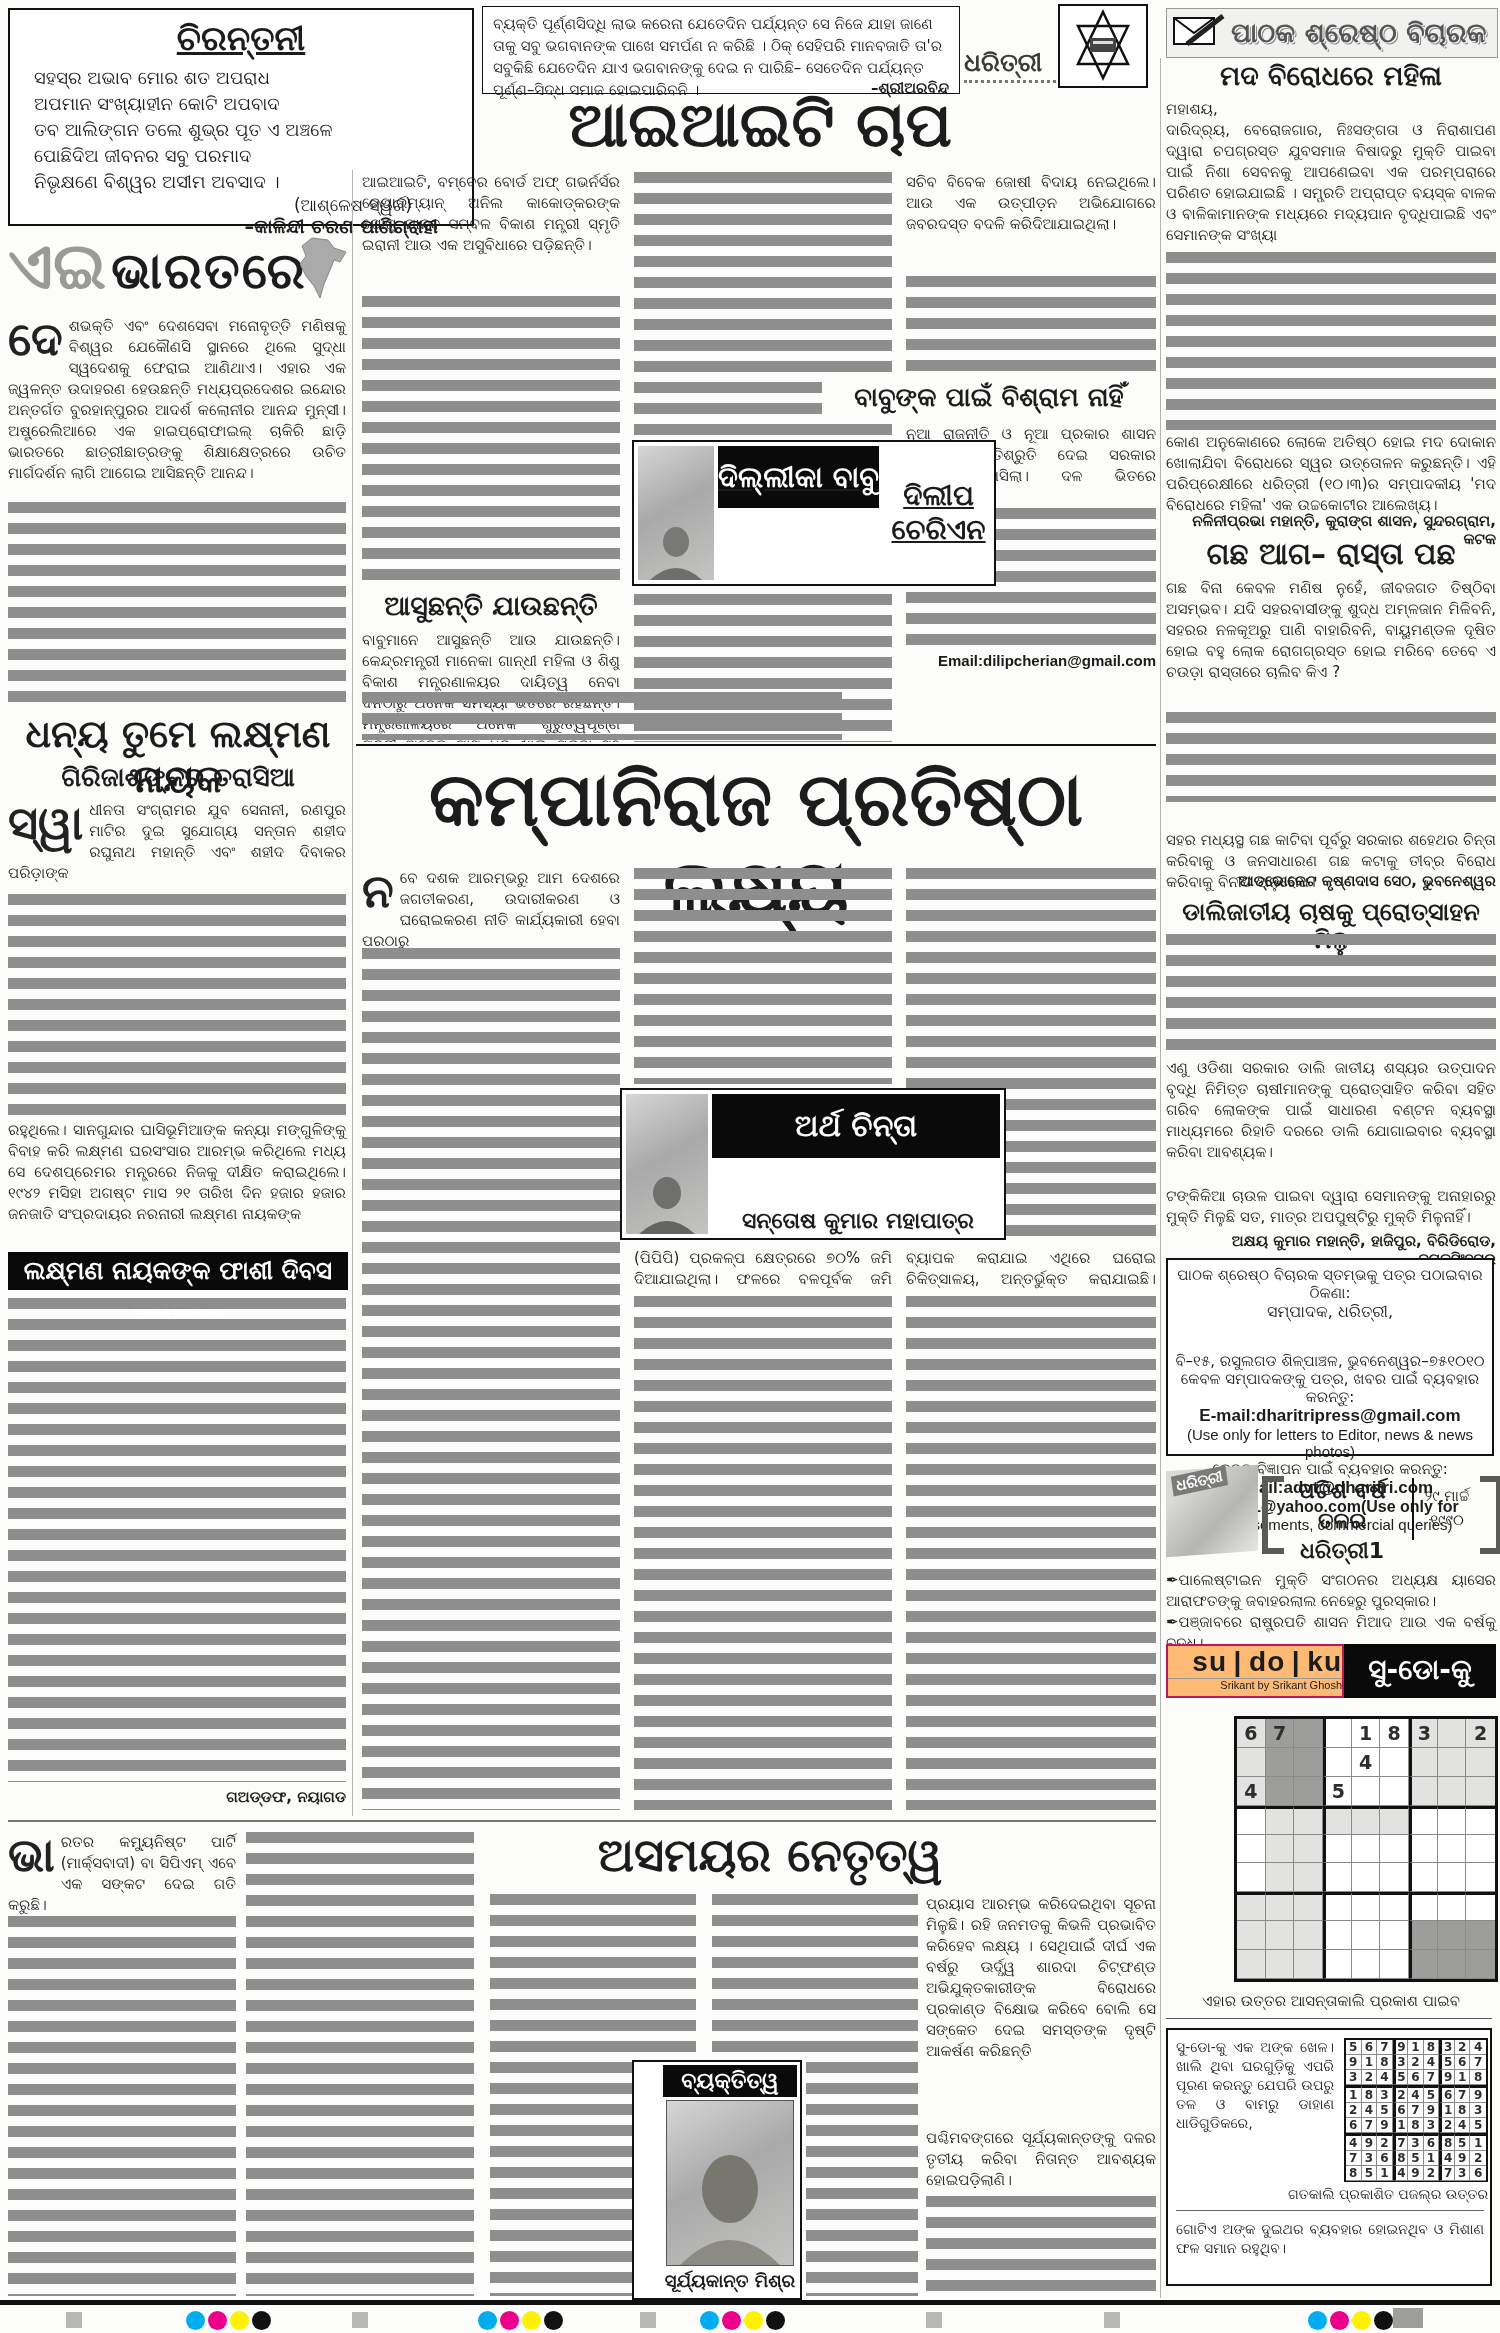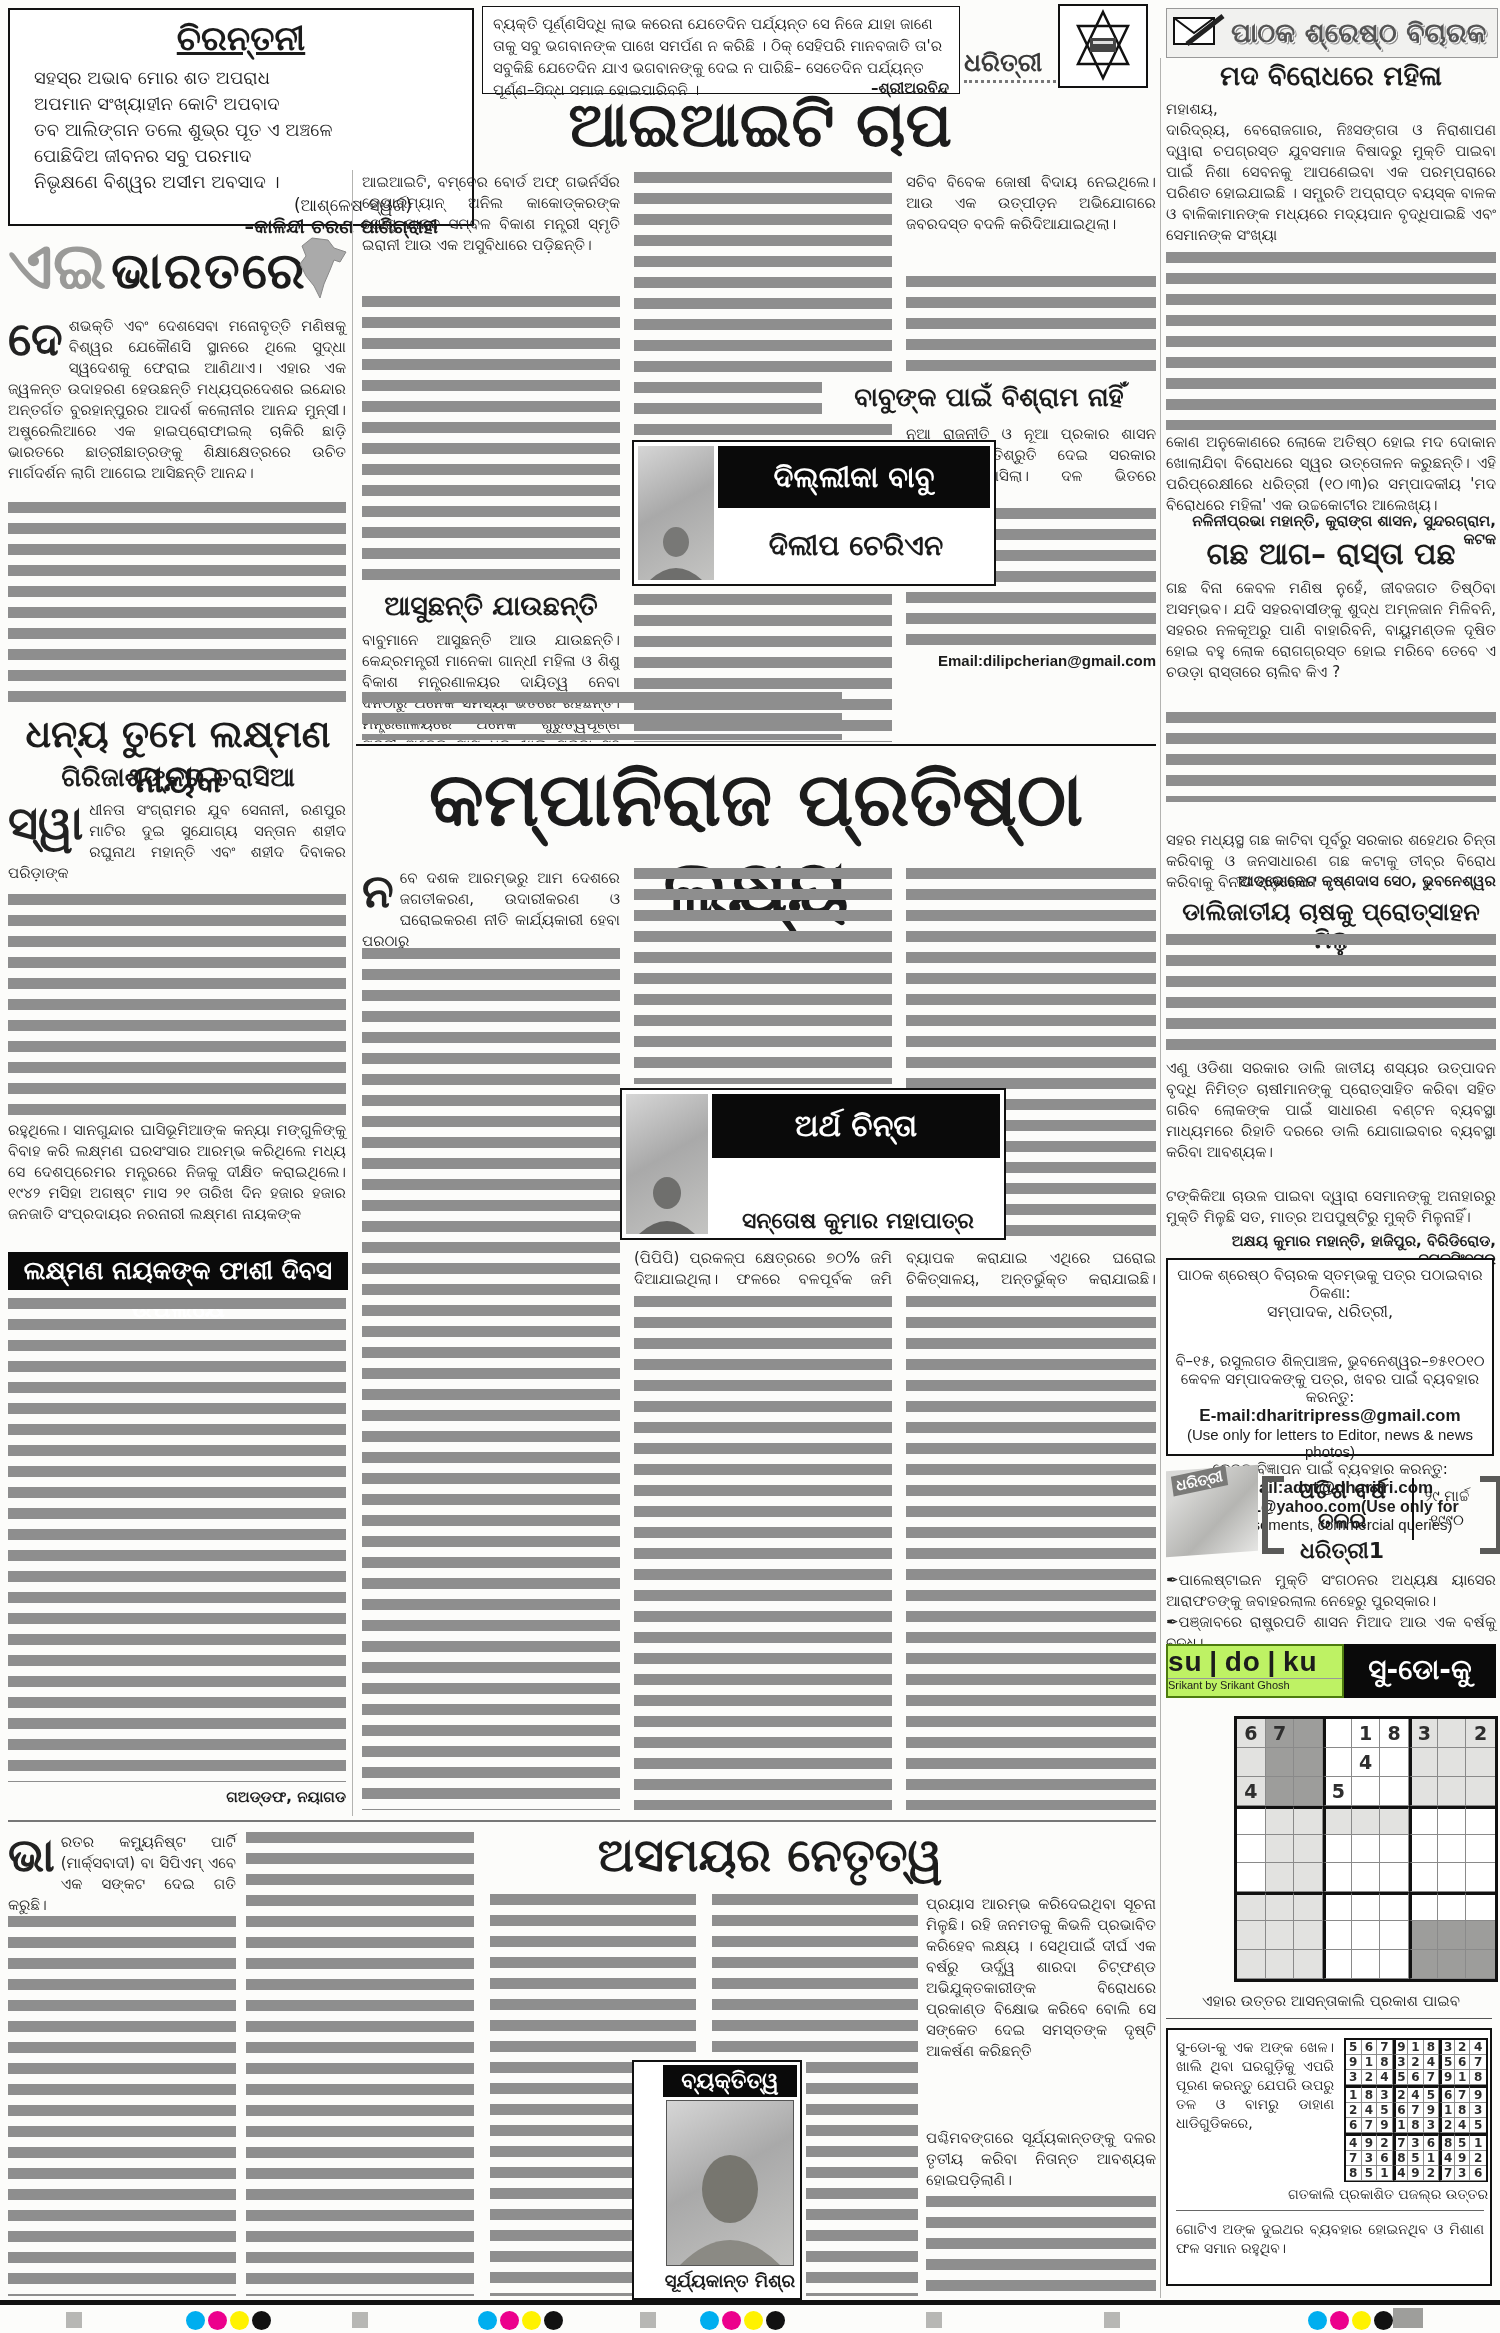--- a/index.html
+++ b/index.html
@@ -132,21 +132,21 @@
     <div class="abs center" style="left:252px;top:16px;width:58px;font-size:15px;line-height:24px;">
       <div>୨୯ ମାର୍ଚ୍ଚ</div>
       <div>୧୯୯୦</div>
     </div>
     <div class="bracket r abs" style="left:314px;top:8px;"></div>
   </div>
   <div class="abs odia-body just" style="left:1166px;top:1570px;width:330px;">✒<span>ପାଲେଷ୍ଟାଇନ ମୁକ୍ତି ସଂଗଠନର ଅଧ୍ୟକ୍ଷ ୟାସେର ଆରାଫତଙ୍କୁ ଜବାହରଲାଲ ନେହେରୁ ପୁରସ୍କାର।</span></div>
   <div class="abs odia-body just" style="left:1166px;top:1612px;width:330px;">✒<span>ପଞ୍ଜାବରେ ରାଷ୍ଟ୍ରପତି ଶାସନ ମିଆଦ ଆଉ ଏକ ବର୍ଷକୁ ବୃଦ୍ଧି।</span></div>
 
   <div class="abs" style="left:1166px;top:1644px;width:330px;height:54px;display:flex;">
-    <div style="flex:0 0 178px;border:2px solid #4d7c0f;background:#bef264;box-sizing:border-box;text-align:left;">
+    <div style="flex:0 0 178px;border:2px solid #be185d;background:#fdba74;box-sizing:border-box;text-align:right;">
       <div class="sudotitle" style="font-size:28px;font-family:'Liberation Sans',sans-serif;border-bottom:1px solid #999;"><span>su</span> | <span>do</span> | <span>ku</span></div>
       <div style="font-size:11px;font-family:'Liberation Sans',sans-serif;">Srikant by Srikant Ghosh</div>
     </div>
     <div class="blackbar bold center" style="flex:1;font-size:28px;line-height:52px;">ସୁ-ଡୋ-କୁ</div>
   </div>
 
   <div id="puzzle" class="abs sgrid" style="left:1234px;top:1716px;width:258px;height:260px;">
       <div class="cell shL">6</div>
       <div class="cell shD">7</div>
       <div class="cell shD"></div>
@@ -363,21 +363,21 @@
   <div class="abs bold" style="left:872px;top:652px;width:284px;font-size:15px;text-align:right;font-family:'Liberation Sans',sans-serif;">Email:dilipcherian@gmail.com</div>
   <div class="abs sim" style="left:362px;top:692px;width:480px;height:48px;"></div>
 
   <div class="abs box" style="left:632px;top:440px;width:364px;height:146px;box-sizing:border-box;display:flex;">
     <div class="photo" style="flex:0 0 76px;margin:4px;">
       <svg width="60" height="54" viewBox="0 0 60 54">
           <ellipse cx="30" cy="16" rx="13" ry="15" fill="#787876"></ellipse>
           <path d="M4,54 Q30,30 56,54 Z" fill="#6e6e6c"></path>
         </svg>
     </div>
-    <div style="flex:1;display:flex;flex-direction:column;">
+    <div style="flex:1;display:flex;flex-direction:row;text-decoration:underline;">
       <div class="blackbar lhead" style="font-size:29px;height:62px;line-height:62px;margin:4px 4px 0 0;">ଦିଲ୍ଲୀକା ବାବୁ</div>
       <div class="lhead" style="font-size:28px;flex:1;display:flex;align-items:center;justify-content:center;">ଦିଲୀପ ଚେରିଏନ</div>
     </div>
   </div>
 
   <div class="hrule" style="left:356px;top:744px;width:800px;height:2px;"></div>
 
   <div class="abs lhead" style="left:356px;top:756px;width:800px;font-size:74px;">କମ୍ପାନିରାଜ ପ୍ରତିଷ୍ଠା ଲକ୍ଷ୍ୟ</div>
 
   <div class="abs odia-body just" style="left:362px;top:868px;width:258px;height:76px;">

